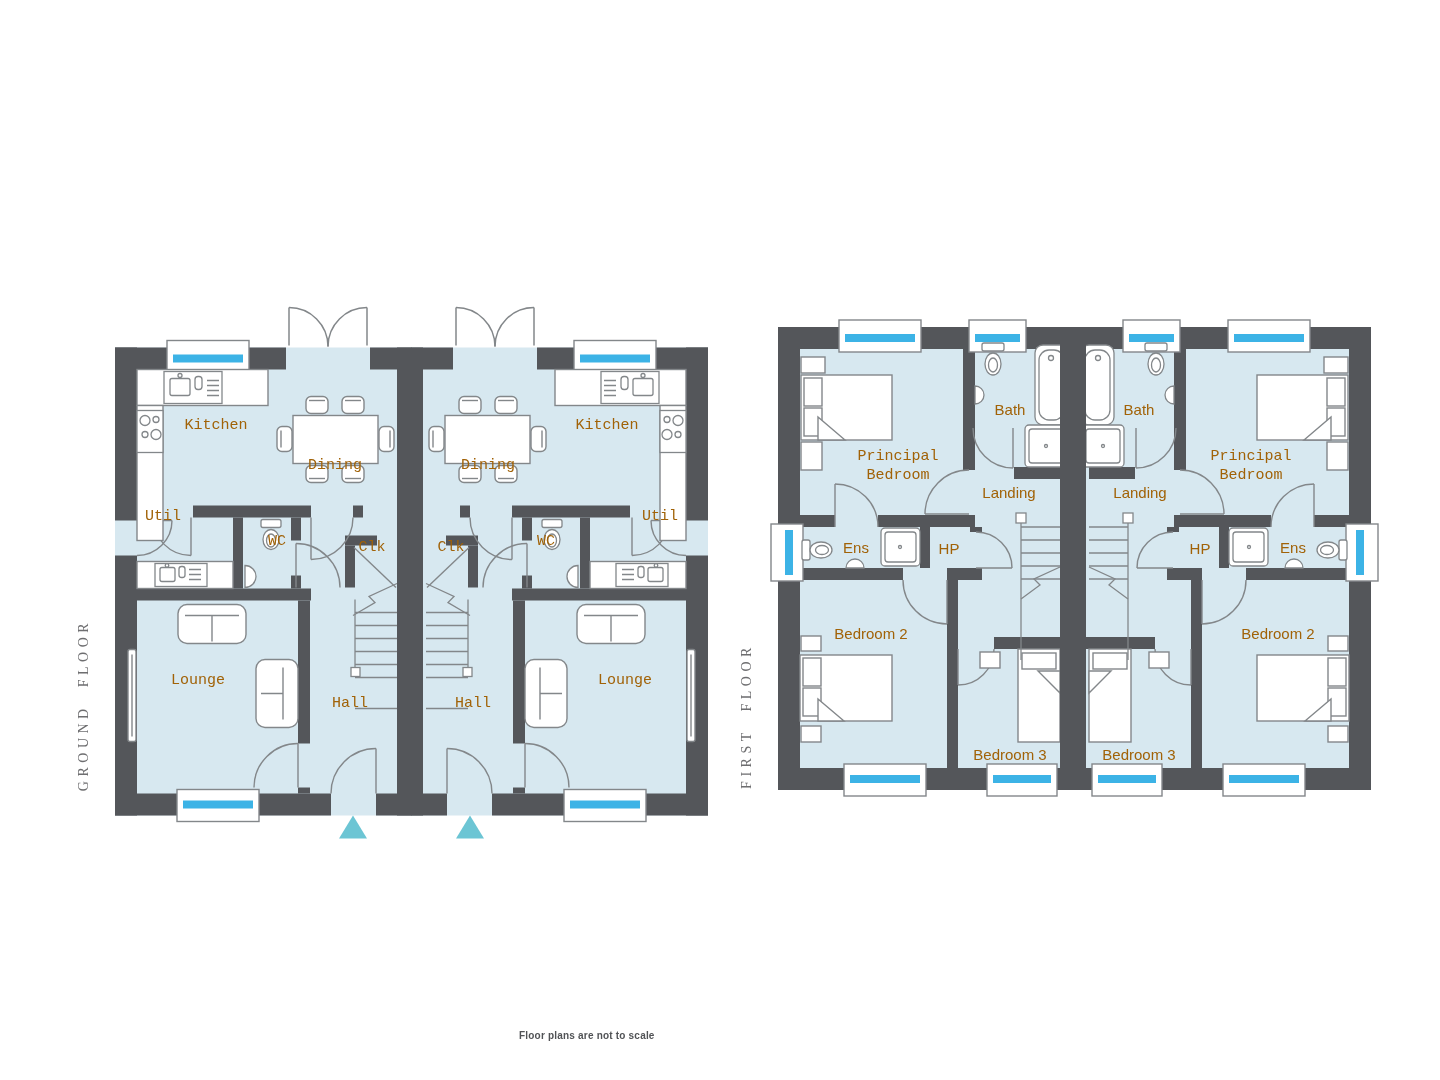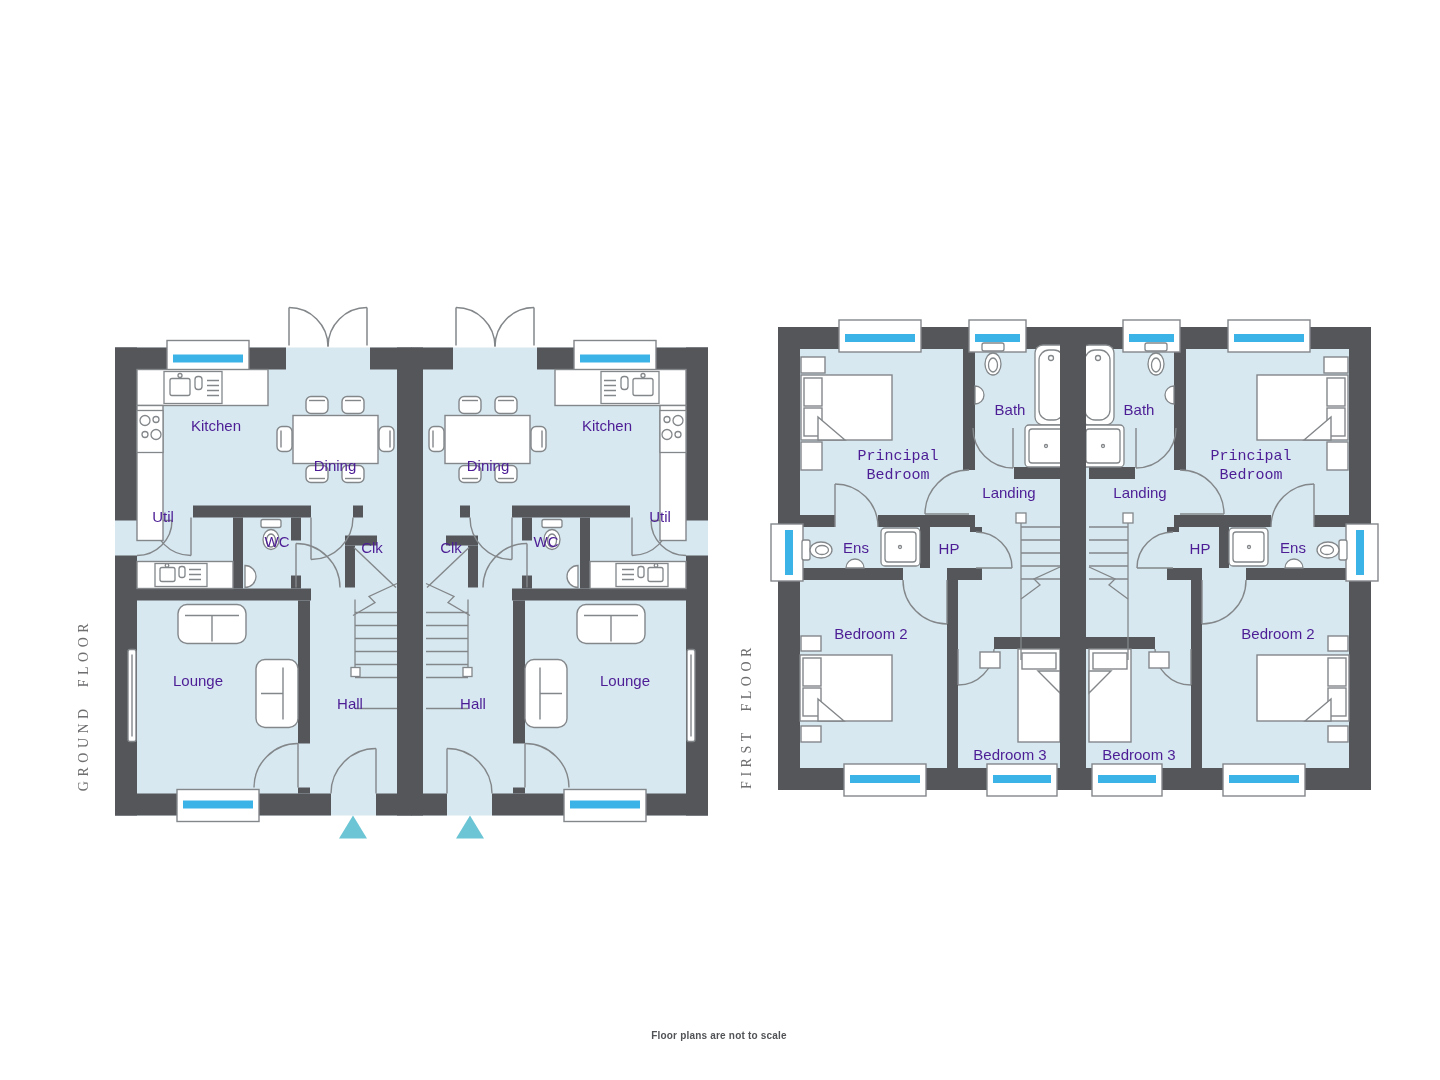--- a/index.html
+++ b/index.html
@@ -1,34 +1,34 @@
 <!DOCTYPE html>
 <html><head>
 <meta charset="utf-8">
 <style>
   html,body{margin:0;padding:0;background:#fff;}
   #page{position:relative;width:1440px;height:1080px;background:#fff;overflow:hidden;
         font-family:"Liberation Sans",sans-serif;}
   .plan{position:absolute;}
   .plan svg{position:absolute;left:0;overflow:visible;}
-  .room-label{position:absolute;transform:translate(-50%,-50%);font-size:15px;color:#4c1d95;
+  .room-label{position:absolute;transform:translate(-50%,-50%);font-size:15px;color:#a16207;
               white-space:nowrap;text-align:center;line-height:19px;}
   .room-label.wrap{white-space:normal;width:96px;font-family:Liberation Mono, monospace;}
   .floor-title{position:absolute;font-family:"Liberation Serif",serif;font-size:14px;
                letter-spacing:4.5px;word-spacing:9px;color:#6e6e70;transform:rotate(-90deg);
                text-align:center;white-space:nowrap;}
-  .footnote{position:absolute;left:519px;top:1030px;width:400px;text-align:center;
+  .footnote{position:absolute;left:519px;top:1030px;width:400px;
             font-size:10px;font-weight:bold;color:#515356;letter-spacing:0.2px;}
 </style>
 </head>
 <body>
 
 <div id="page">
 
-  <div class="plan" style="left:115px;top:325px;width:593px;height:468px;">
+  <div class="plan" style="left:115px;top:325px;width:593px;height:468px;font-family:Liberation Mono, monospace;">
     <svg width="593" height="558" viewBox="0 -45 593 513" style="top:-45px;">
       <defs>
         <g id="gfh">
 
           <rect x="0" y="0" width="297" height="468" fill="#d7e8f0"></rect>
 
           <g fill="#54565a" stroke="none">
             <rect x="0" y="0" width="58" height="22"></rect>
               <rect x="128" y="0" width="43" height="22"></rect>
             <rect x="255" y="0" width="42" height="22"></rect>

